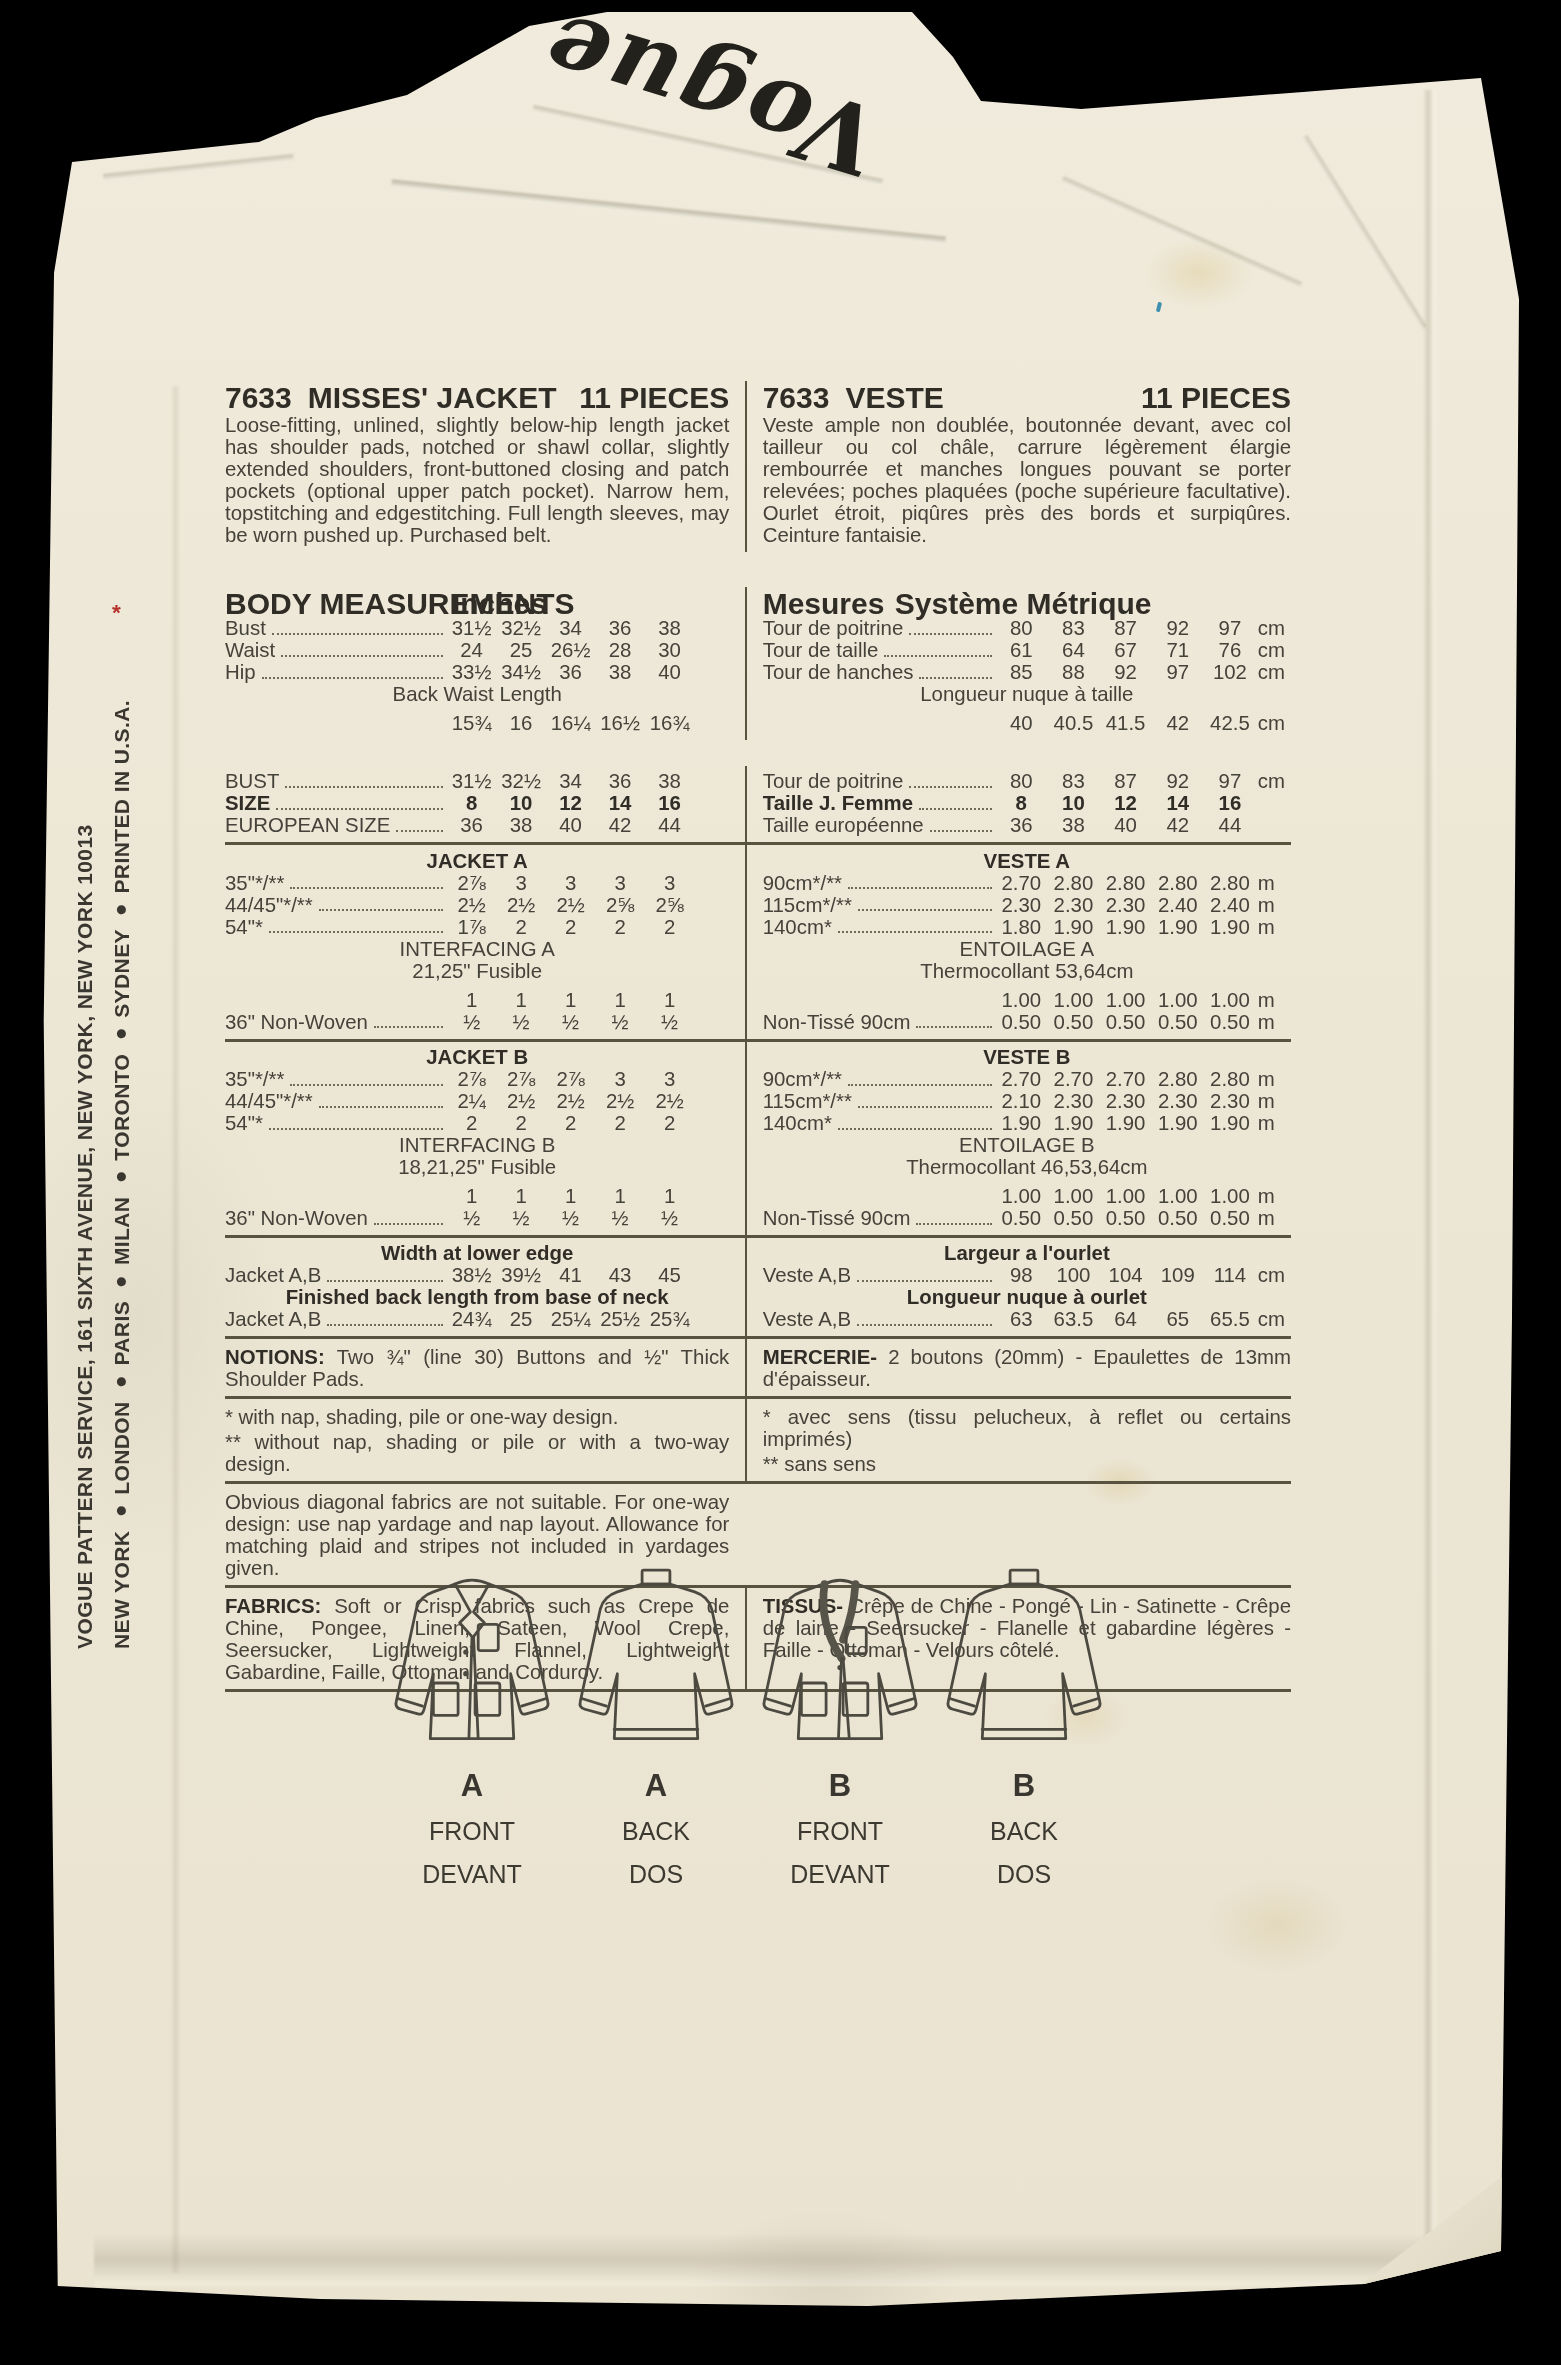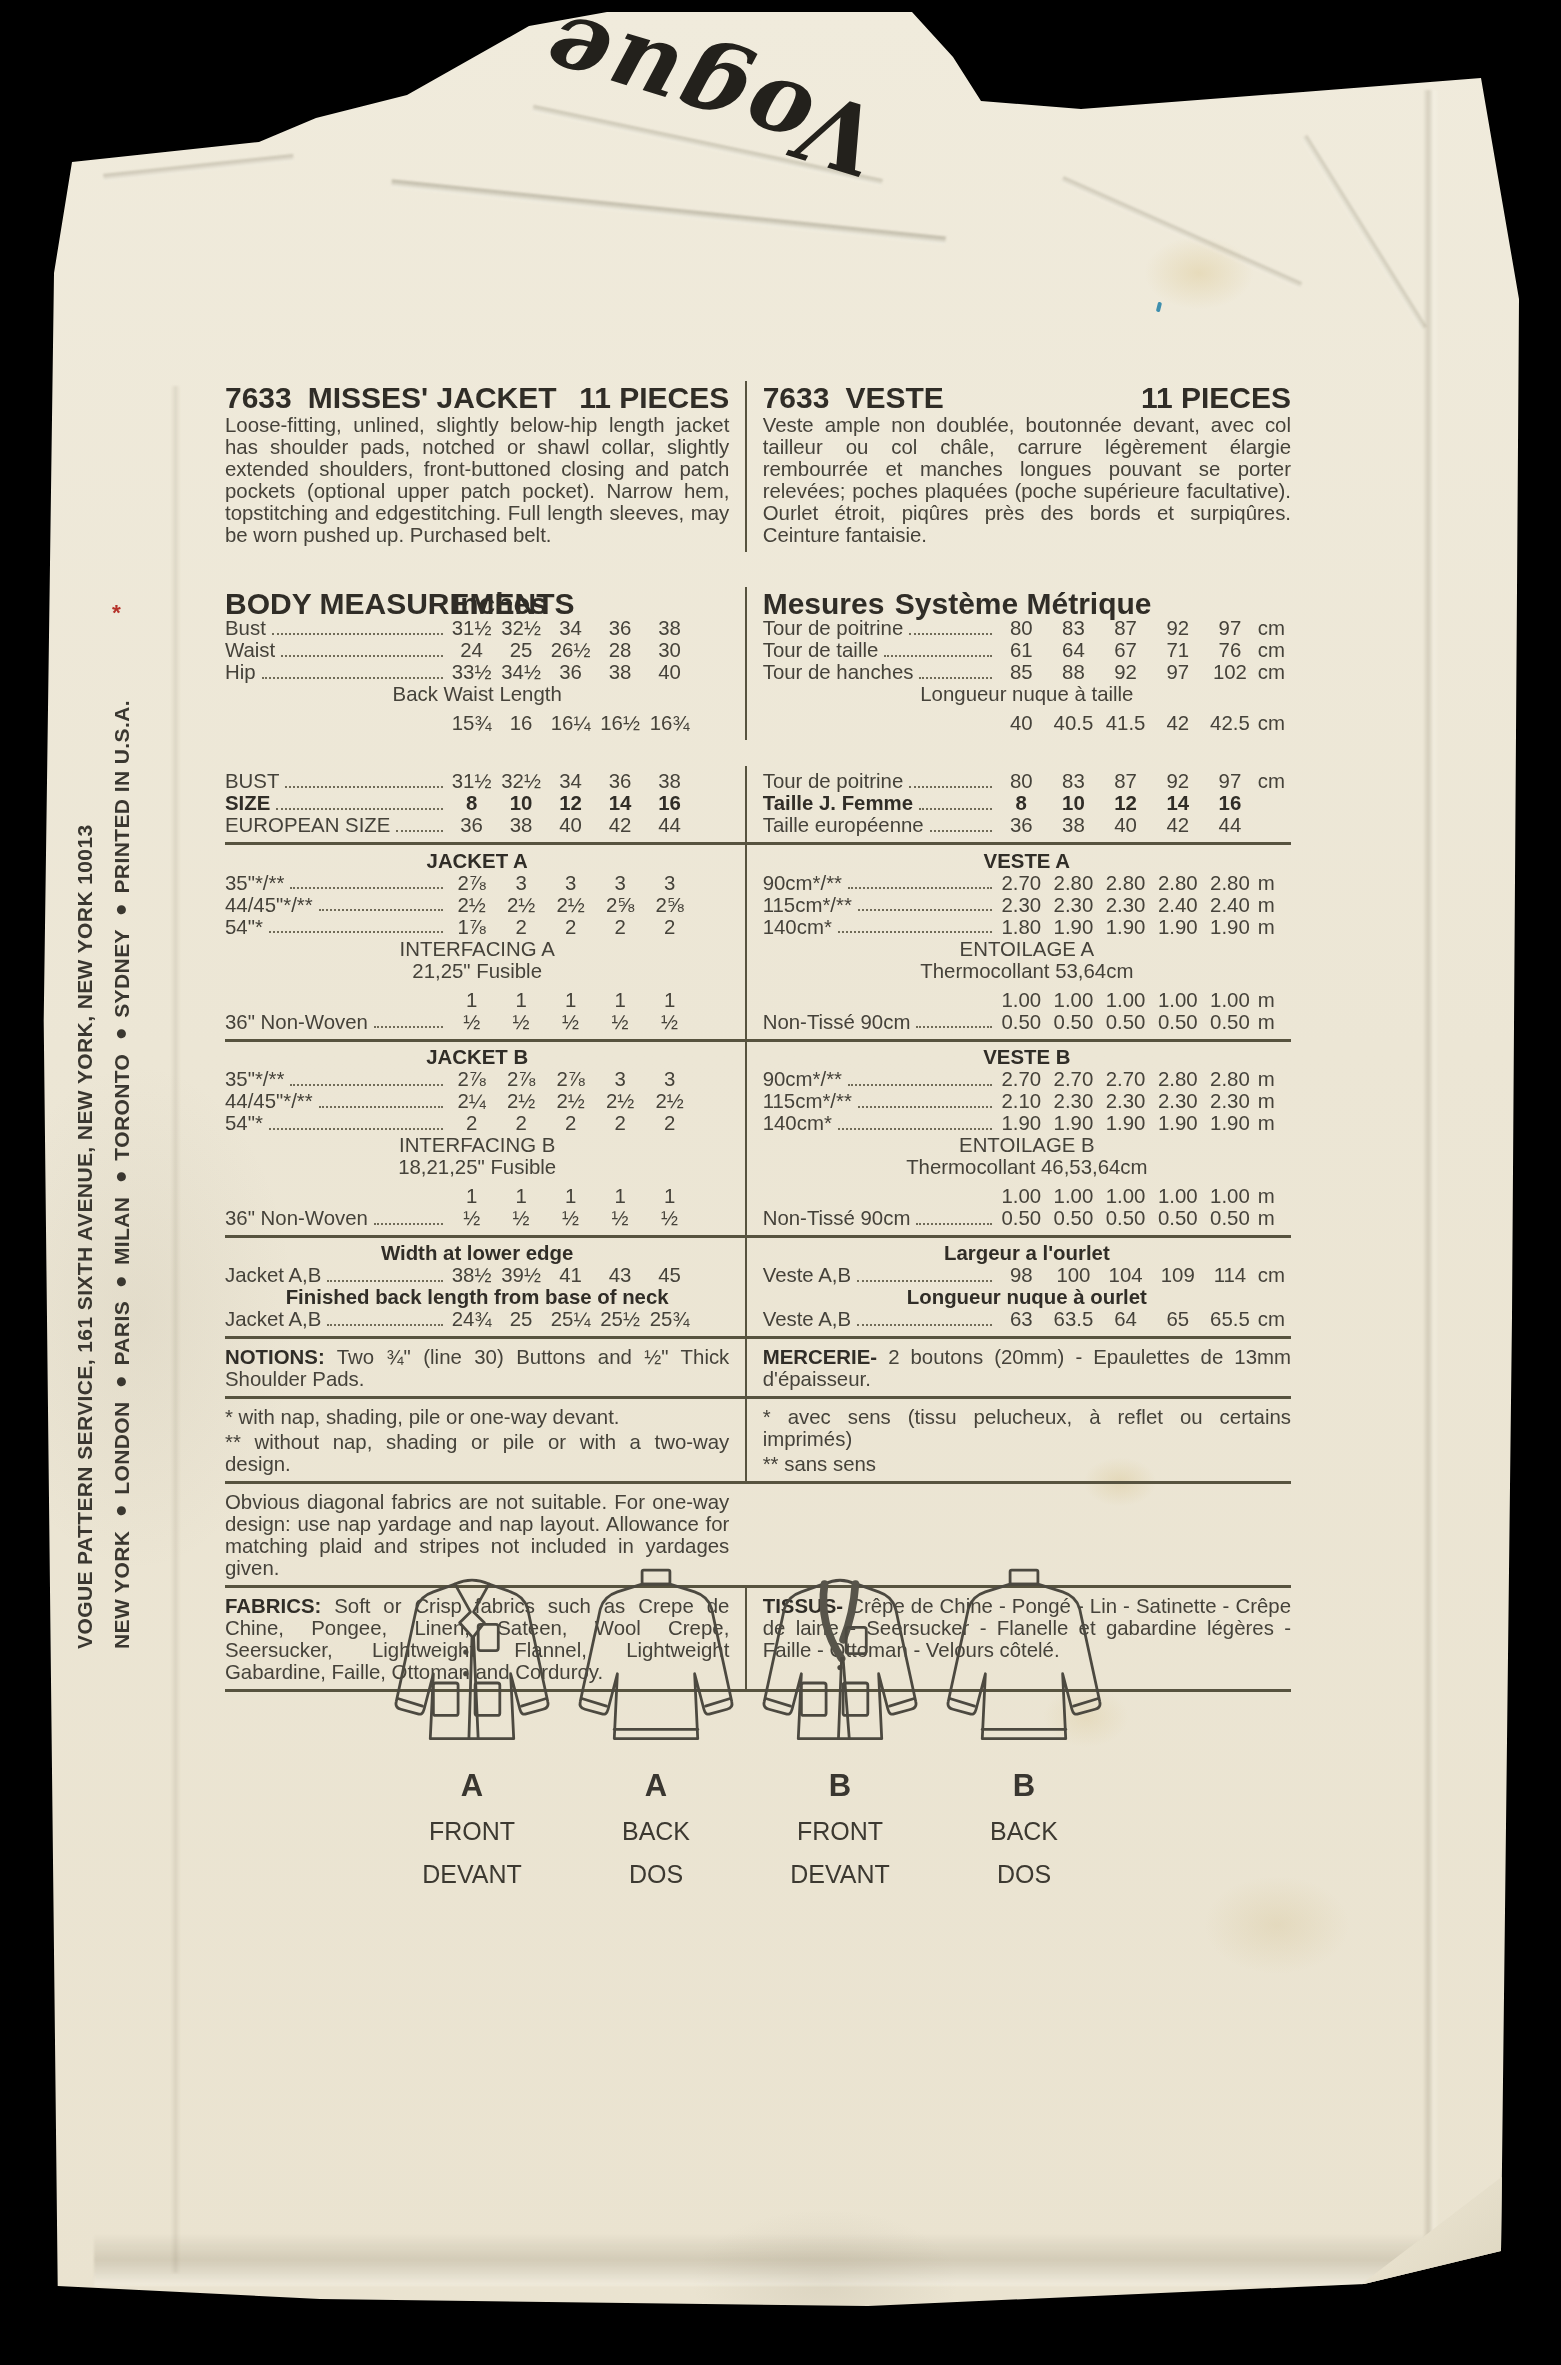--- a/index.html
+++ b/index.html
@@ -742,21 +742,21 @@
       <div class="cl">
         <p class="para"><span class="b">NOTIONS:</span><span> Two ¾" (line 30) Buttons and ½" Thick Shoulder Pads.</span></p>
       </div>
       <div class="cr">
         <p class="para"><span class="b">MERCERIE-</span><span> 2 boutons (20mm) - Epaulettes de 13mm d'épaisseur.</span></p>
       </div>
     </section>
 
     <section class="sec rule">
       <div class="cl">
-        <p class="para">* with nap, shading, pile or one-way devant.</p>
+        <p class="para">* with nap, shading, pile or one-way design.</p>
         <p class="para">** without nap, shading or pile or with a two-way design.</p>
       </div>
       <div class="cr">
         <p class="para">* avec sens (tissu pelucheux, à reflet ou certains imprimés)</p>
         <p class="para">** sans sens</p>
       </div>
     </section>
 
     <section class="sec rule">
       <div class="cl">

